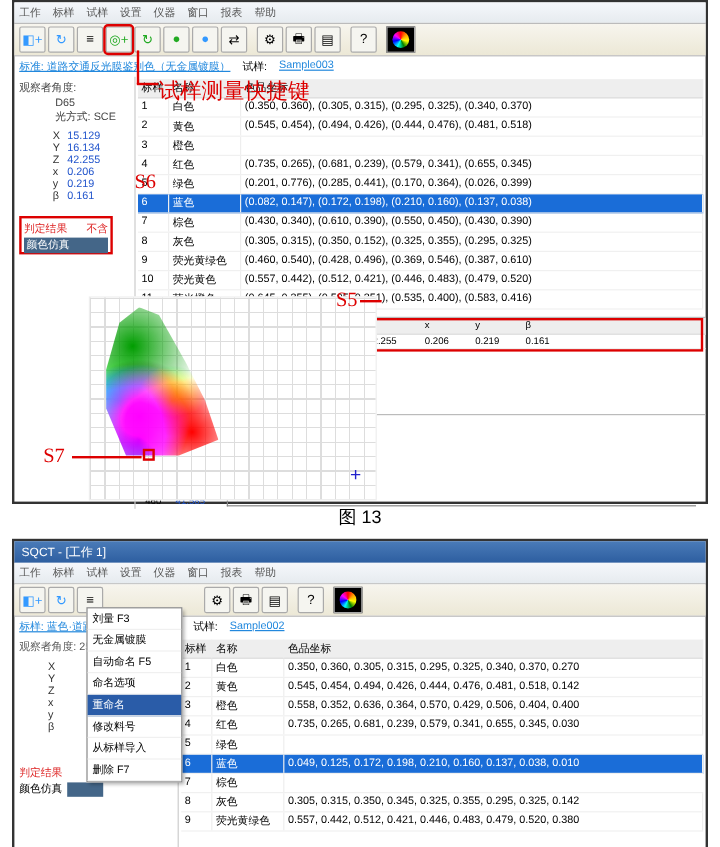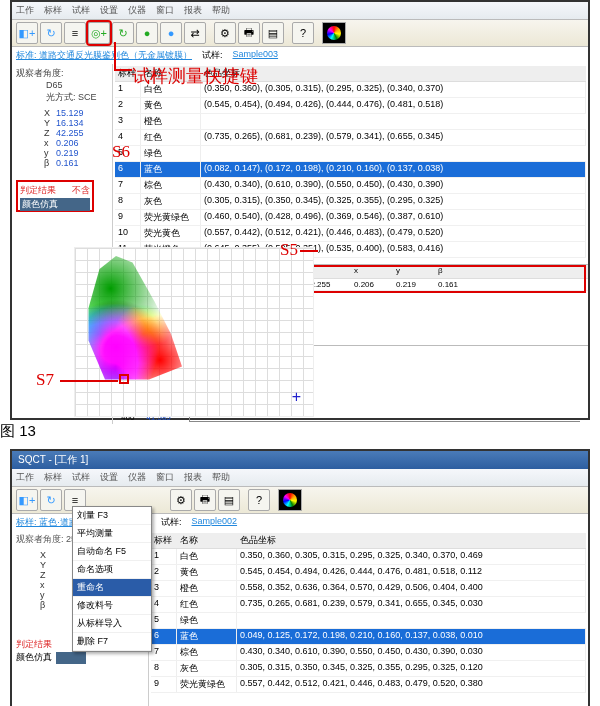--- a/index.html
+++ b/index.html
@@ -1,18 +1,18 @@
 <!DOCTYPE html>
 <html><head>
 <meta charset="utf-8">
 <style>
 *{margin:0;padding:0;box-sizing:border-box;font-family:SimSun,"Microsoft YaHei",Arial,sans-serif;font-size:9px}
 body{background:#fff;width:600px}
 .figure{border:2px solid #333;margin:0 10px;position:relative;background:#fff}
-.figcap{font-size:15px;margin:2px 0 8px}
+.figcap{text-align:center;font-size:15px;margin:2px 0 8px}
 .menubar{background:linear-gradient(#f5f7fb,#e6ebef);border-bottom:1px solid #bbb;padding:2px 4px;display:flex;gap:10px}
 .menubar span{color:#555}
 .toolbar{background:linear-gradient(#f7f5ee,#ece8d6);border-bottom:1px solid #bbb;padding:2px 4px;display:flex;gap:2px;align-items:center}
 .tbtn{width:22px;height:22px;border:1px solid #aaa;background:#f5f5f0;display:flex;align-items:center;justify-content:center;font-size:11px;border-radius:2px}
 .tbtn.blue{color:#39f}
 .tbtn.green{color:#2a2}
 .tgap{width:4px}
 .sqct{width:24px;height:22px;border:1px solid #aaa;background:#000;display:flex;align-items:center;justify-content:center}
 .sqct-inner{width:14px;height:14px;border-radius:50%;background:conic-gradient(red,orange,yellow,green,cyan,blue,magenta,red)}
 .statusline{padding:2px 4px;display:flex;gap:10px;font-size:9px}
@@ -156,35 +156,36 @@
               <div class="c1">橙色</div>
             </div>
             <div class="trow">
               <div class="c0">4</div>
               <div class="c1">红色</div>
               <div class="c2">(0.735, 0.265), (0.681, 0.239), (0.579, 0.341), (0.655, 0.345)</div>
             </div>
             <div class="trow">
               <div class="c0">5</div>
               <div class="c1">绿色</div>
+              <div class="c2">(0.201, 0.776), (0.285, 0.441), (0.170, 0.364), (0.026, 0.399)</div>
             </div>
             <div class="trow sel">
               <div class="c0">6</div>
               <div class="c1">蓝色</div>
               <div class="c2">(0.082, 0.147), (0.172, 0.198), (0.210, 0.160), (0.137, 0.038)</div>
             </div>
             <div class="trow">
               <div class="c0">7</div>
               <div class="c1">棕色</div>
               <div class="c2">(0.430, 0.340), (0.610, 0.390), (0.550, 0.450), (0.430, 0.390)</div>
             </div>
             <div class="trow">
               <div class="c0">8</div>
               <div class="c1">灰色</div>
-              <div class="c2">(0.305, 0.315), (0.350, 0.345), (0.325, 0.355), (0.295, 0.325)</div>
+              <div class="c2">(0.305, 0.315), (0.350, 0.152), (0.325, 0.355), (0.295, 0.325)</div>
             </div>
             <div class="trow">
               <div class="c0">9</div>
               <div class="c1">荧光黄绿色</div>
               <div class="c2">(0.460, 0.540), (0.428, 0.496), (0.369, 0.546), (0.387, 0.610)</div>
             </div>
             <div class="trow">
               <div class="c0">10</div>
               <div class="c1">荧光黄色</div>
               <div class="c2">(0.557, 0.442), (0.512, 0.421), (0.446, 0.483), (0.479, 0.520)</div>
@@ -338,47 +339,47 @@
       <div style="margin-top:28px;font-size:8px">
         <div style="color:#d22"><span>判定结果</span> <span style="margin-left:28px">不含</span></div>
         <div style="display:flex;align-items:center;gap:4px">
             <span>颜色仿真</span>
             <span style="width:30px;height:12px;background:#446688;display:inline-block"></span>
           </div>
       </div>
 
       <div class="dropdown" style="top:-25px">
         <div>刘量 F3</div>
-        <div>平均测量</div>
+        <div>无金属镀膜</div>
         <div>自动命名 F5</div>
         <div>命名选项</div>
         <div class="sel">重命名</div>
         <div>修改料号</div>
         <div>从标样导入</div>
         <div>删除 F7</div>
       </div>
     </div>
 
     <div class="right14">
       <div class="table-area">
         <div class="thead">
           <div class="c0">标样</div>
           <div class="c1">名称</div>
           <div class="c2">色品坐标</div>
         </div>
         <div id="t14rows">
             <div class="trow">
               <div class="c0">1</div>
               <div class="c1">白色</div>
-              <div class="c2">0.350, 0.360, 0.305, 0.315, 0.295, 0.325, 0.340, 0.370, 0.469</div>
+              <div class="c2">0.350, 0.360, 0.305, 0.315, 0.295, 0.325, 0.340, 0.370, 0.270</div>
             </div>
             <div class="trow">
               <div class="c0">2</div>
               <div class="c1">黄色</div>
-              <div class="c2">0.545, 0.454, 0.494, 0.426, 0.444, 0.476, 0.481, 0.518, 0.112</div>
+              <div class="c2">0.545, 0.454, 0.494, 0.426, 0.444, 0.476, 0.481, 0.518, 0.142</div>
             </div>
             <div class="trow">
               <div class="c0">3</div>
               <div class="c1">橙色</div>
               <div class="c2">0.558, 0.352, 0.636, 0.364, 0.570, 0.429, 0.506, 0.404, 0.400</div>
             </div>
             <div class="trow">
               <div class="c0">4</div>
               <div class="c1">红色</div>
               <div class="c2">0.735, 0.265, 0.681, 0.239, 0.579, 0.341, 0.655, 0.345, 0.030</div>
@@ -388,26 +389,25 @@
               <div class="c1">绿色</div>
             </div>
             <div class="trow sel">
               <div class="c0">6</div>
               <div class="c1">蓝色</div>
               <div class="c2">0.049, 0.125, 0.172, 0.198, 0.210, 0.160, 0.137, 0.038, 0.010</div>
             </div>
             <div class="trow">
               <div class="c0">7</div>
               <div class="c1">棕色</div>
-              <div class="c2">0.430, 0.340, 0.610, 0.390, 0.550, 0.450, 0.430, 0.390, 0.030</div>
             </div>
             <div class="trow">
               <div class="c0">8</div>
               <div class="c1">灰色</div>
-              <div class="c2">0.305, 0.315, 0.350, 0.345, 0.325, 0.355, 0.295, 0.325, 0.120</div>
+              <div class="c2">0.305, 0.315, 0.350, 0.345, 0.325, 0.355, 0.295, 0.325, 0.142</div>
             </div>
             <div class="trow">
               <div class="c0">9</div>
               <div class="c1">荧光黄绿色</div>
               <div class="c2">0.557, 0.442, 0.512, 0.421, 0.446, 0.483, 0.479, 0.520, 0.380</div>
             </div>
           </div>
       </div>
 
     </div>

